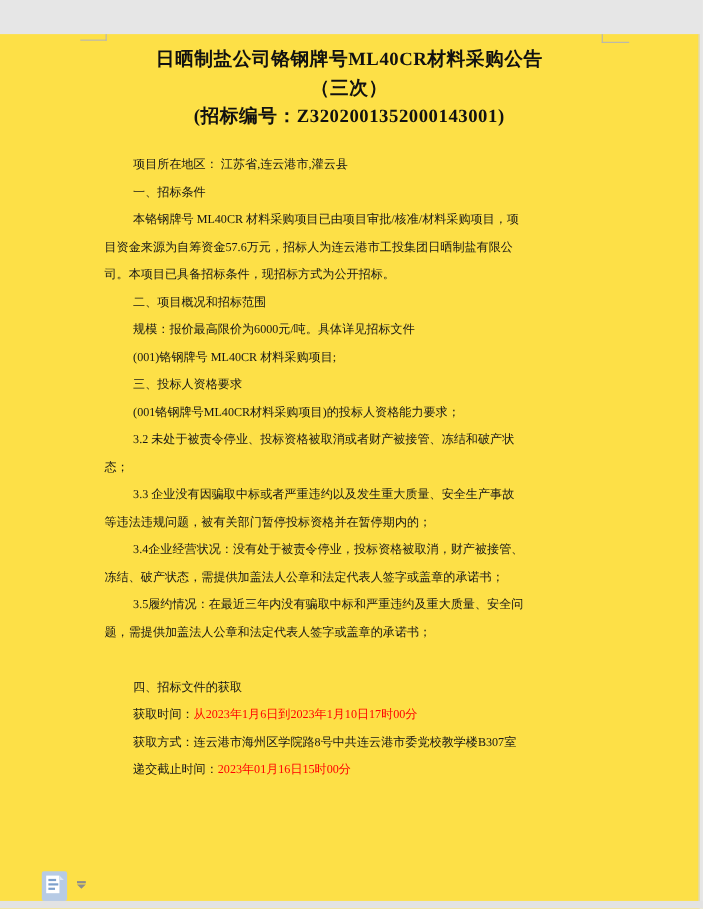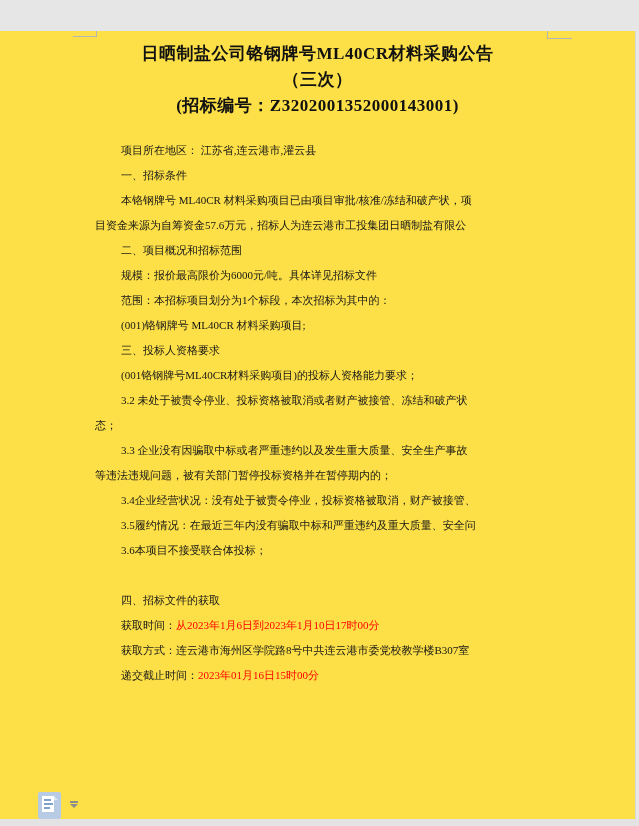--- a/index.html
+++ b/index.html
@@ -103,35 +103,36 @@
 
     <div class="title-block">
       <div>日晒制盐公司铬钢牌号ML40CR材料采购公告</div>
       <div>（三次）</div>
       <div>(招标编号：Z3202001352000143001)</div>
     </div>
 
     <div class="doc-body" id="doc-body">
         <div class="doc-line indent"><span>项目所在地区：  江苏省,连云港市,灌云县</span></div>
         <div class="doc-line indent"><span>一、招标条件</span></div>
-        <div class="doc-line indent"><span>本铬钢牌号 ML40CR 材料采购项目已由项目审批/核准/冻结和破产状，项</span></div>
+        <div class="doc-line indent"><span>本铬钢牌号 ML40CR 材料采购项目已由项目审批/核准/材料采购项目，项</span></div>
         <div class="doc-line"><span>目资金来源为自筹资金57.6万元，招标人为连云港市工投集团日晒制盐有限公</span></div>
+        <div class="doc-line"><span>司。本项目已具备招标条件，现招标方式为公开招标。</span></div>
         <div class="doc-line indent"><span>二、项目概况和招标范围</span></div>
         <div class="doc-line indent"><span>规模：报价最高限价为6000元/吨。具体详见招标文件</span></div>
-        <div class="doc-line indent"><span>范围：本招标项目划分为1个标段，本次招标为其中的：</span></div>
         <div class="doc-line indent"><span>(001)铬钢牌号 ML40CR 材料采购项目;</span></div>
         <div class="doc-line indent"><span>三、投标人资格要求</span></div>
         <div class="doc-line indent"><span>(001铬钢牌号ML40CR材料采购项目)的投标人资格能力要求；</span></div>
         <div class="doc-line indent"><span>3.2 未处于被责令停业、投标资格被取消或者财产被接管、冻结和破产状</span></div>
         <div class="doc-line"><span>态；</span></div>
         <div class="doc-line indent"><span>3.3 企业没有因骗取中标或者严重违约以及发生重大质量、安全生产事故</span></div>
         <div class="doc-line"><span>等违法违规问题，被有关部门暂停投标资格并在暂停期内的；</span></div>
         <div class="doc-line indent"><span>3.4企业经营状况：没有处于被责令停业，投标资格被取消，财产被接管、</span></div>
+        <div class="doc-line"><span>冻结、破产状态，需提供加盖法人公章和法定代表人签字或盖章的承诺书；</span></div>
         <div class="doc-line indent"><span>3.5履约情况：在最近三年内没有骗取中标和严重违约及重大质量、安全问</span></div>
-        <div class="doc-line indent"><span>3.6本项目不接受联合体投标；</span></div>
+        <div class="doc-line"><span>题，需提供加盖法人公章和法定代表人签字或盖章的承诺书；</span></div>
         <div class="doc-line"><span></span></div>
         <div class="doc-line indent"><span>四、招标文件的获取</span></div>
         <div class="doc-line indent"><span>获取时间：</span><span class="red">从2023年1月6日到2023年1月10日17时00分</span></div>
         <div class="doc-line indent"><span>获取方式：连云港市海州区学院路8号中共连云港市委党校教学楼B307室</span></div>
         <div class="doc-line indent"><span>递交截止时间：</span><span class="red">2023年01月16日15时00分</span></div>
       </div>
 
     <div class="paste-widget">
       <div class="paste-icon">
         <div class="sheet"></div>

